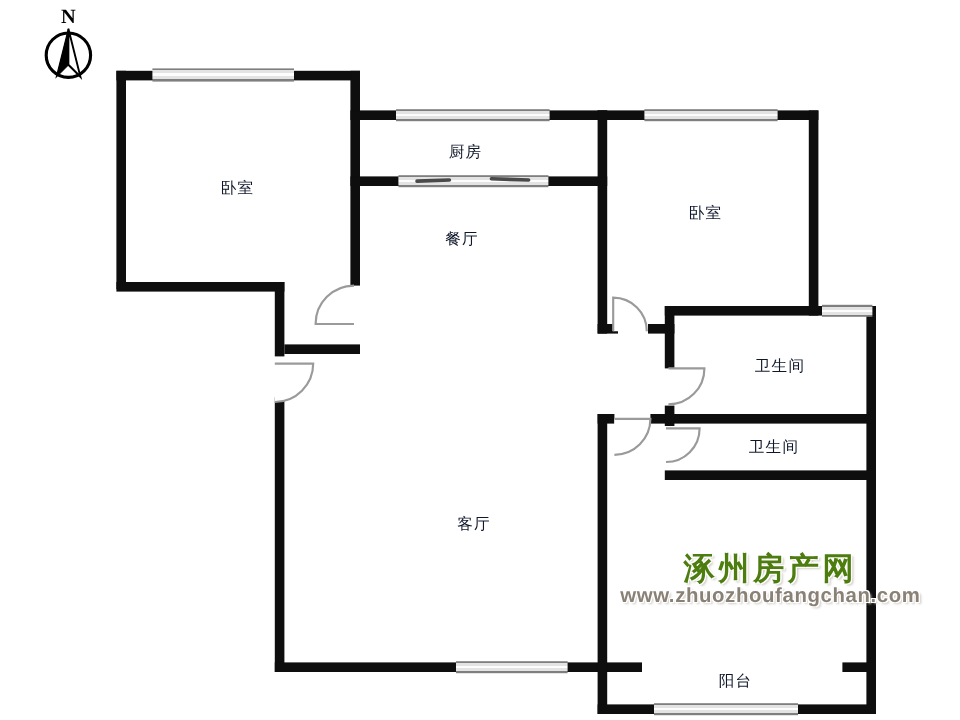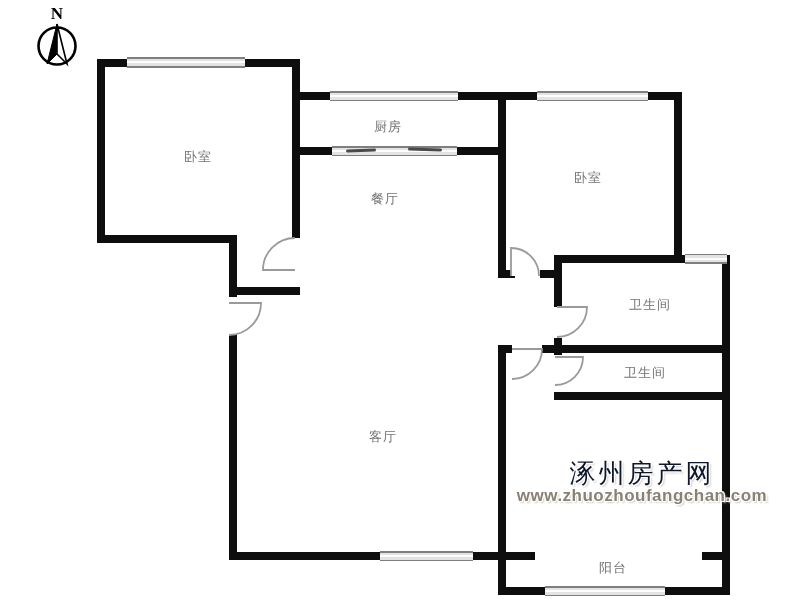--- a/index.html
+++ b/index.html
@@ -1,28 +1,28 @@
 <!DOCTYPE html>
 <html><head>
 <meta charset="utf-8">
 <style>
   html,body{margin:0;padding:0;background:#fff;}
   #plan{position:relative;width:800px;height:600px;background:#ffffff;overflow:hidden;
         font-family:"Liberation Sans","DejaVu Sans",sans-serif;}
   .wall{position:absolute;background:#0e0e0e;}
   .window{position:absolute;height:10px;
      background:linear-gradient(to bottom,#7f7f7f 0 1.5px,#e3e3e3 1.5px 4px,#fdfdfd 4px 6px,#e3e3e3 6px 8.5px,#7f7f7f 8.5px 10px);}
-  .room-label{position:absolute;transform:translate(-50%,-50%);font-size:13px;color:#737373;
+  .room-label{position:absolute;transform:translate(-50%,-50%);font-size:13px;color:#0f172a;
      letter-spacing:1px;white-space:nowrap;}
   #doors{position:absolute;left:0;top:0;pointer-events:none;}
   #compass{position:absolute;left:30px;top:2px;}
   .pass-mark{position:absolute;background:#4a4a4a;height:3px;border-radius:2px;}
   #watermark{position:absolute;left:642px;top:483px;transform:translate(-50%,-50%);
      text-align:center;line-height:1.05;pointer-events:none;}
-  #watermark .wm1{font-size:26px;font-weight:normal;letter-spacing:3px;color:#0f172a;
+  #watermark .wm1{font-size:26px;font-weight:bold;letter-spacing:3px;color:#4d7c0f;
      text-shadow:-1px -1px 0 #fff,1px -1px 0 #fff,-1px 1px 0 #fff,1px 1px 0 #fff,2px 2px 2px #cfcac3;}
   #watermark .wm2{font-size:17px;font-weight:bold;color:#8a8176;letter-spacing:0.5px;
      text-shadow:-1px -1px 0 #fff,1px -1px 0 #fff,-1px 1px 0 #fff,1px 1px 0 #fff,2px 2px 2px #cfcac3;}
 </style>
 </head>
 <body>
 
 <div id="plan">
 
   <div class="wall" style="left: 97px; top: 59px; width: 203px; height: 8px; background: rgb(14, 14, 14);"></div>
@@ -70,21 +70,21 @@
 
   <div class="pass-mark" style="left:346px;top:149px;width:30px;transform:rotate(-2deg);"></div>
   <div class="pass-mark" style="left:408px;top:148px;width:34px;transform:rotate(2deg);"></div>
 
   <div class="room-label" style="left:198px;top:157px">卧室</div>
   <div class="room-label" style="left:388px;top:127px">厨房</div>
   <div class="room-label" style="left:385px;top:199px">餐厅</div>
   <div class="room-label" style="left:588px;top:178px">卧室</div>
   <div class="room-label" style="left:650px;top:305px">卫生间</div>
   <div class="room-label" style="left:645px;top:373px">卫生间</div>
-  <div class="room-label" style="left:383px;top:437px">客厅</div>
+  <div class="room-label" style="left:395px;top:437px">客厅</div>
   <div class="room-label" style="left:613px;top:568px">阳台</div>
 
   <div id="watermark">
     <div class="wm1">涿州房产网</div>
     <div class="wm2">www.zhuozhoufangchan.com</div>
   </div>
 
   <svg id="compass" width="60" height="85" viewBox="0 0 60 85">
     <text x="27" y="17" text-anchor="middle" font-family="Liberation Serif, DejaVu Serif, serif" font-size="17" font-weight="bold" fill="#000">N</text>
     <circle cx="27" cy="44" r="18.5" fill="none" stroke="#000" stroke-width="2.6"></circle>

